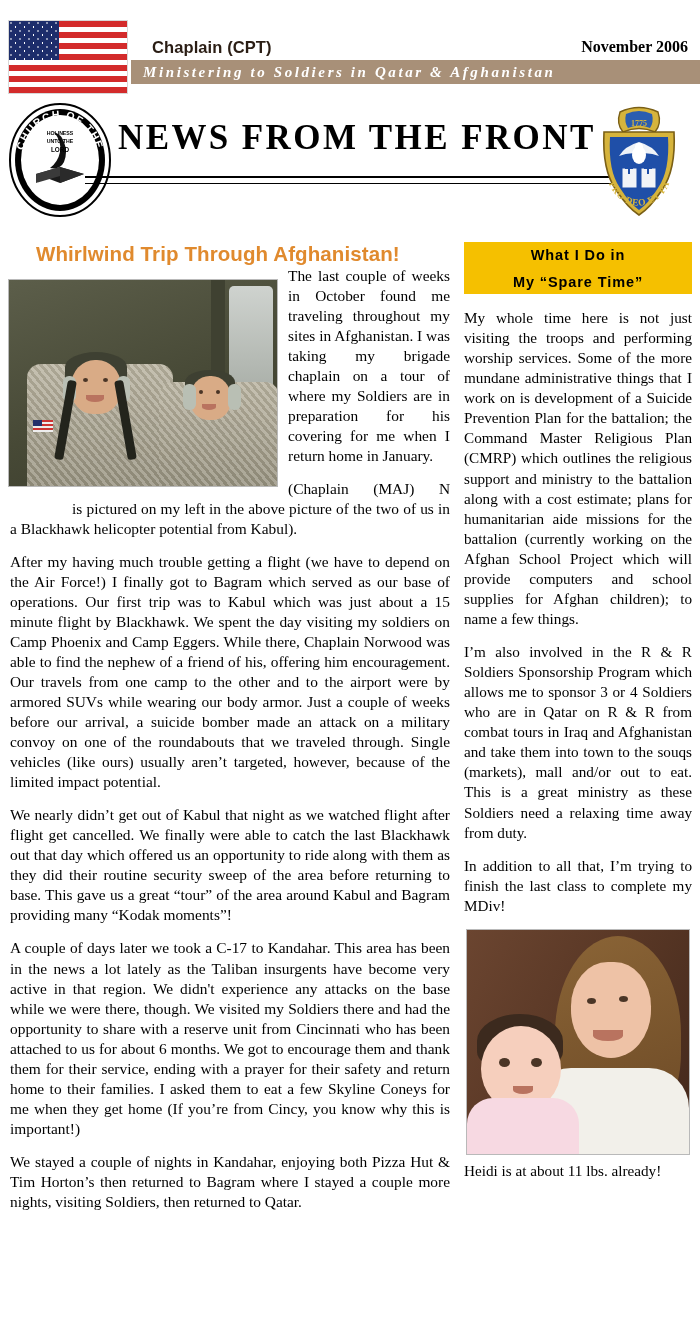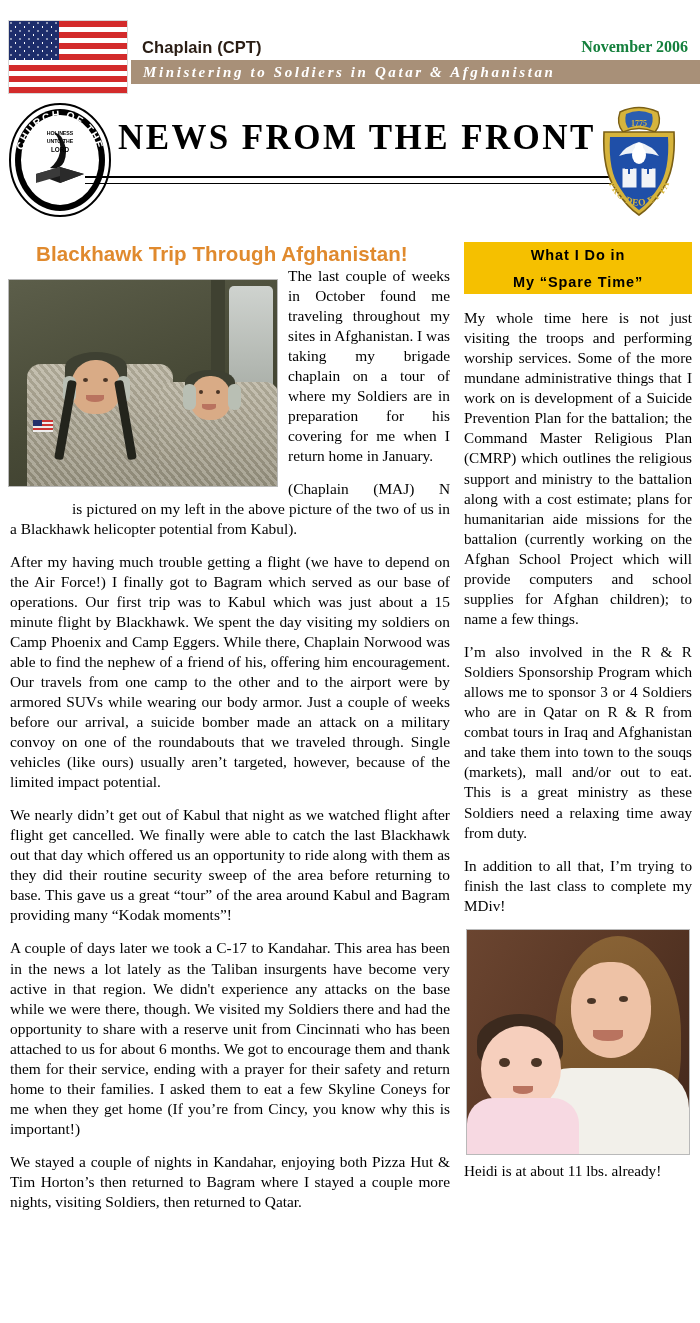--- a/index.html
+++ b/index.html
@@ -52,36 +52,36 @@
     inset: 0;
     background-image:
       radial-gradient(circle, #ffffff 0.9px, transparent 1.1px),
       radial-gradient(circle, #ffffff 0.9px, transparent 1.1px);
     background-size: 9px 8px, 9px 8px;
     background-position: 2px 2px, 6.5px 6px;
   }
 
   .chaplain-title {
     position: absolute;
-    left: 142px;
+    left: 152px;
     top: 38px;
     font-family: "Liberation Sans", sans-serif;
     font-weight: bold;
     font-size: 16.5px;
     color: #2a1d14;
     letter-spacing: 0.1px;
   }
   .issue-date {
     position: absolute;
     right: 12px;
     top: 38px;
     font-family: "Liberation Serif", serif;
     font-weight: bold;
     font-size: 16px;
-    color: #15803d;
+    color: #000000;
   }
   .tagline-bar {
     position: absolute;
     left: 131px;
     right: 0;
     top: 60px;
     height: 24px;
     background: #a89078;
     display: flex;
     align-items: center;
@@ -312,21 +312,21 @@
     <text font-family="Liberation Serif, serif" font-size="9.5" font-weight="bold" fill="#d6b43c" letter-spacing="0.6">
       <textPath href="#arcMotto" startOffset="4%">PRO DEO ET PATRIA</textPath>
     </text>
   </svg>
 </div>
 
 <div class="content">
 
   <div class="col-left">
 
-    <div class="headline">Blackhawk Trip Through Afghanistan!</div>
+    <div class="headline">Whirlwind Trip Through Afghanistan!</div>
 
     <div class="photo-heli">
       <div class="heli-bg"></div>
       <div class="heli-door"></div>
       <div class="heli-window"></div>
 
       <div class="sol-body" style="left:18px; bottom:0; width:146px; height:122px;"></div>
       <div class="sol-cap" style="left:56px; bottom:104px; width:62px; height:30px;"></div>
       <div class="sol-head" style="left:62px; bottom:72px; width:50px; height:54px;"></div>
       <div class="headset" style="left:54px; bottom:84px;"></div>

